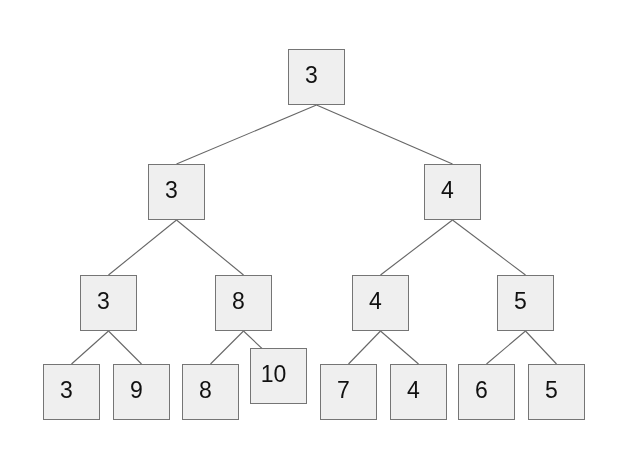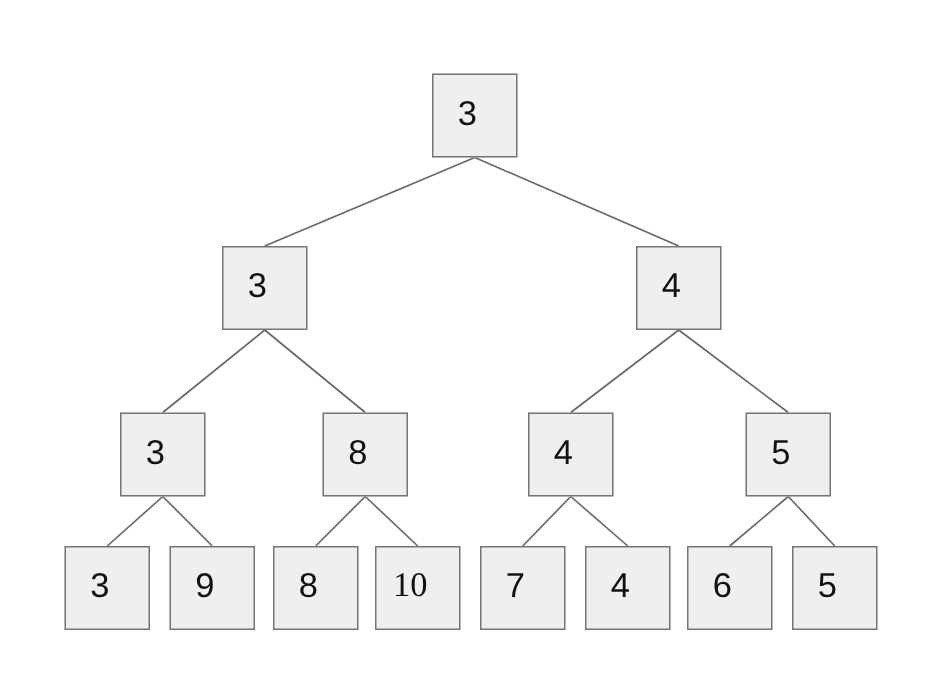--- a/index.html
+++ b/index.html
@@ -92,21 +92,21 @@
 
   <div class="node" style="left:43px; top:364px;">
     <span class="label">3</span>
   </div>
   <div class="node" style="left:113px; top:364px;">
     <span class="label">9</span>
   </div>
   <div class="node" style="left:182px; top:364px;">
     <span class="label">8</span>
   </div>
-  <div class="node" style="left:250px; top:364px;font-family:Liberation Serif, serif;">
+  <div class="node" style="left:250px; top:348px;">
     <span class="label">10</span>
   </div>
   <div class="node" style="left:320px; top:364px;">
     <span class="label">7</span>
   </div>
   <div class="node" style="left:390px; top:364px;">
     <span class="label">4</span>
   </div>
   <div class="node" style="left:458px; top:364px;">
     <span class="label">6</span>

